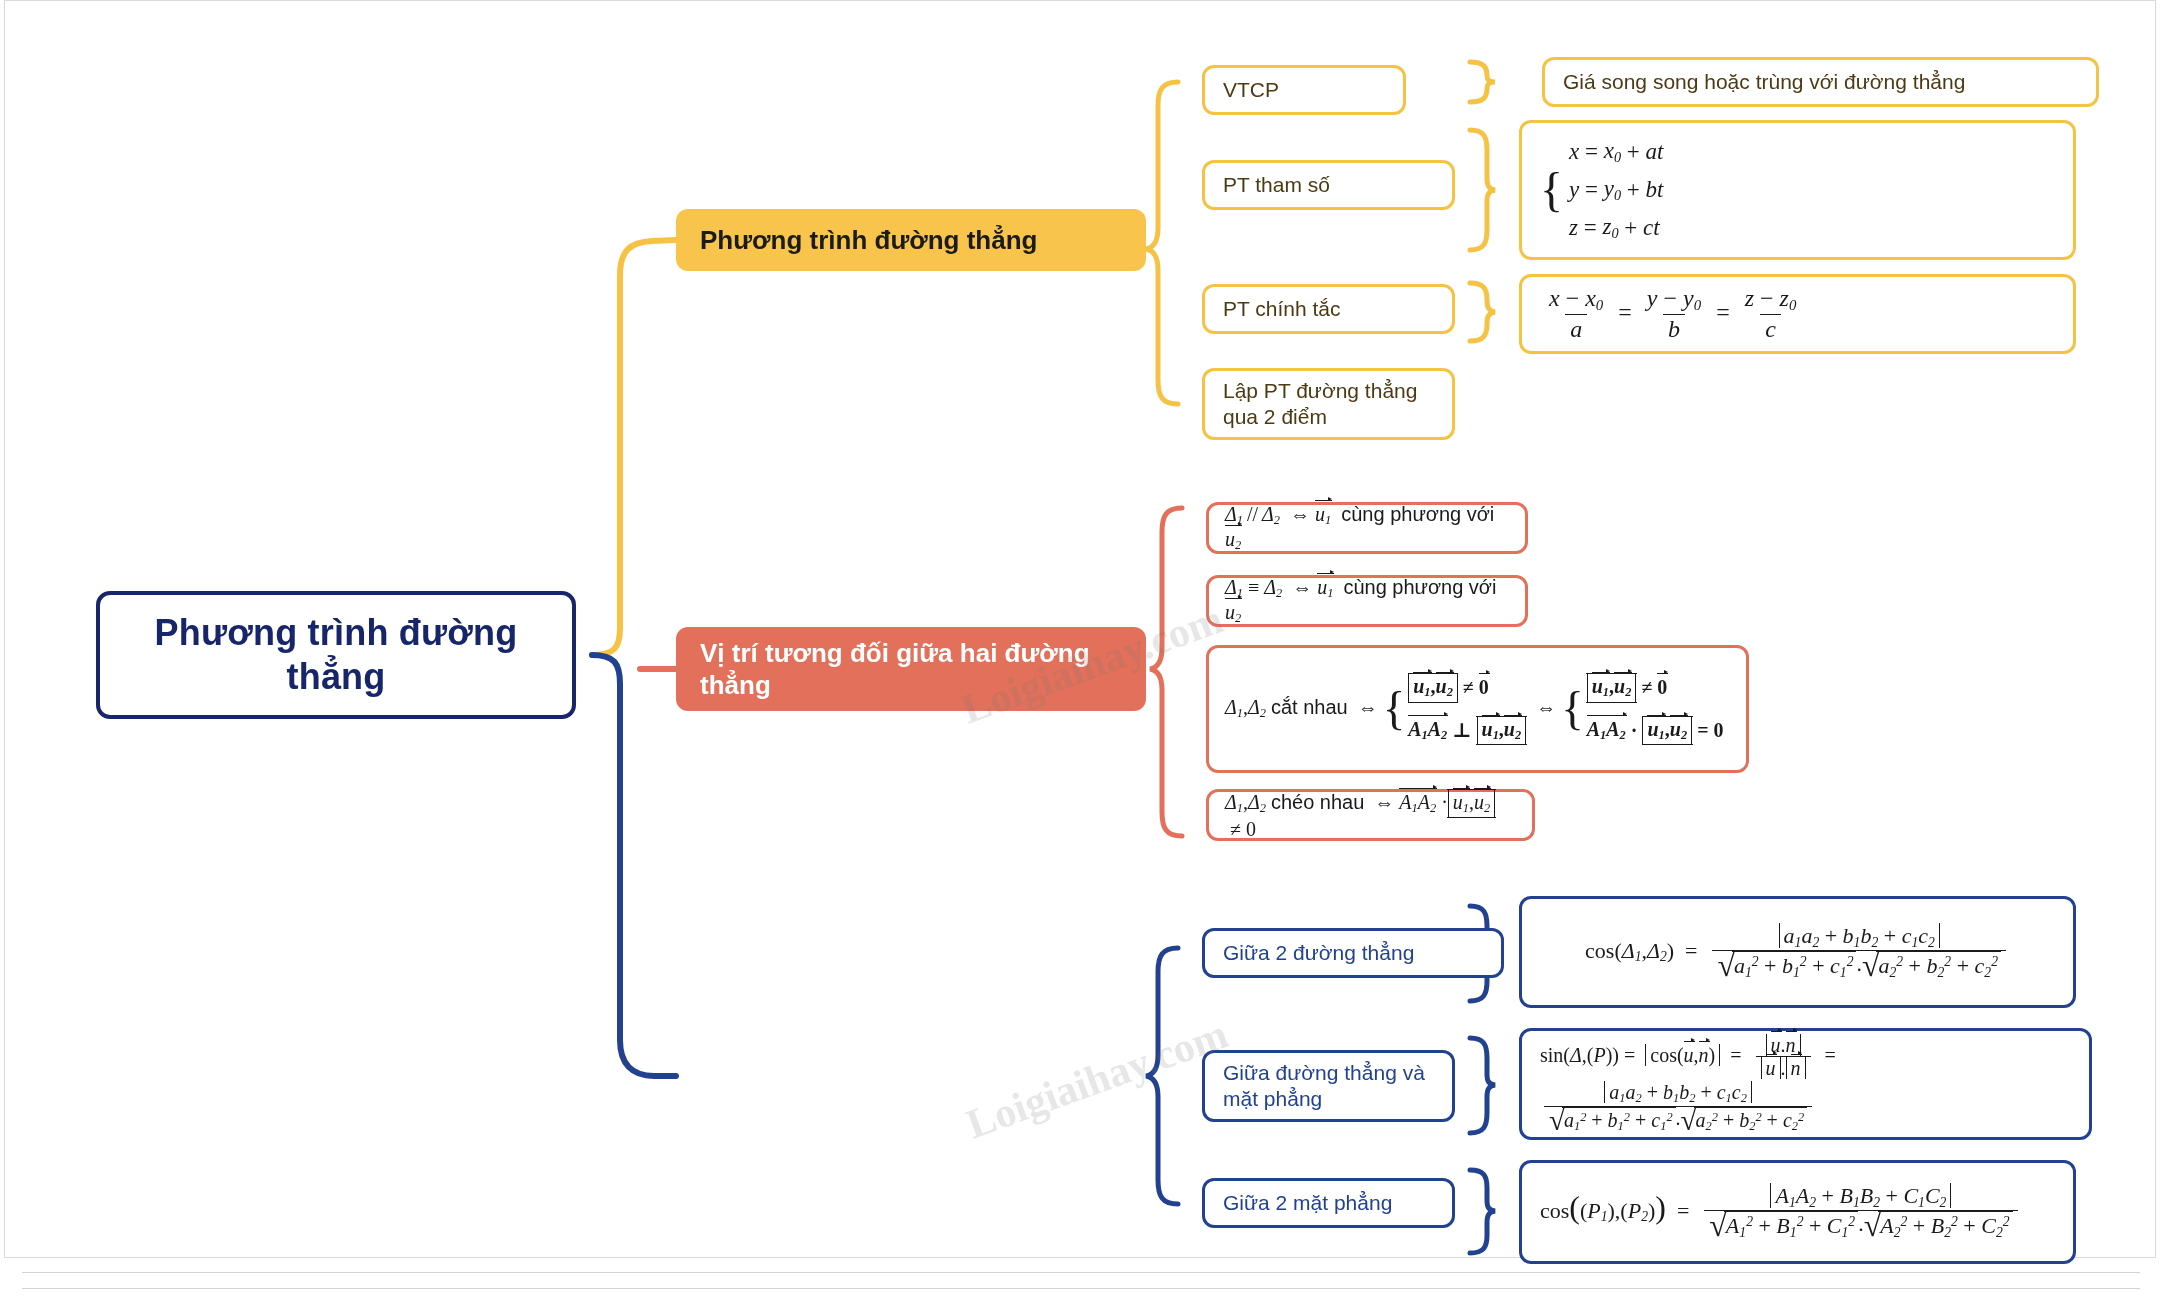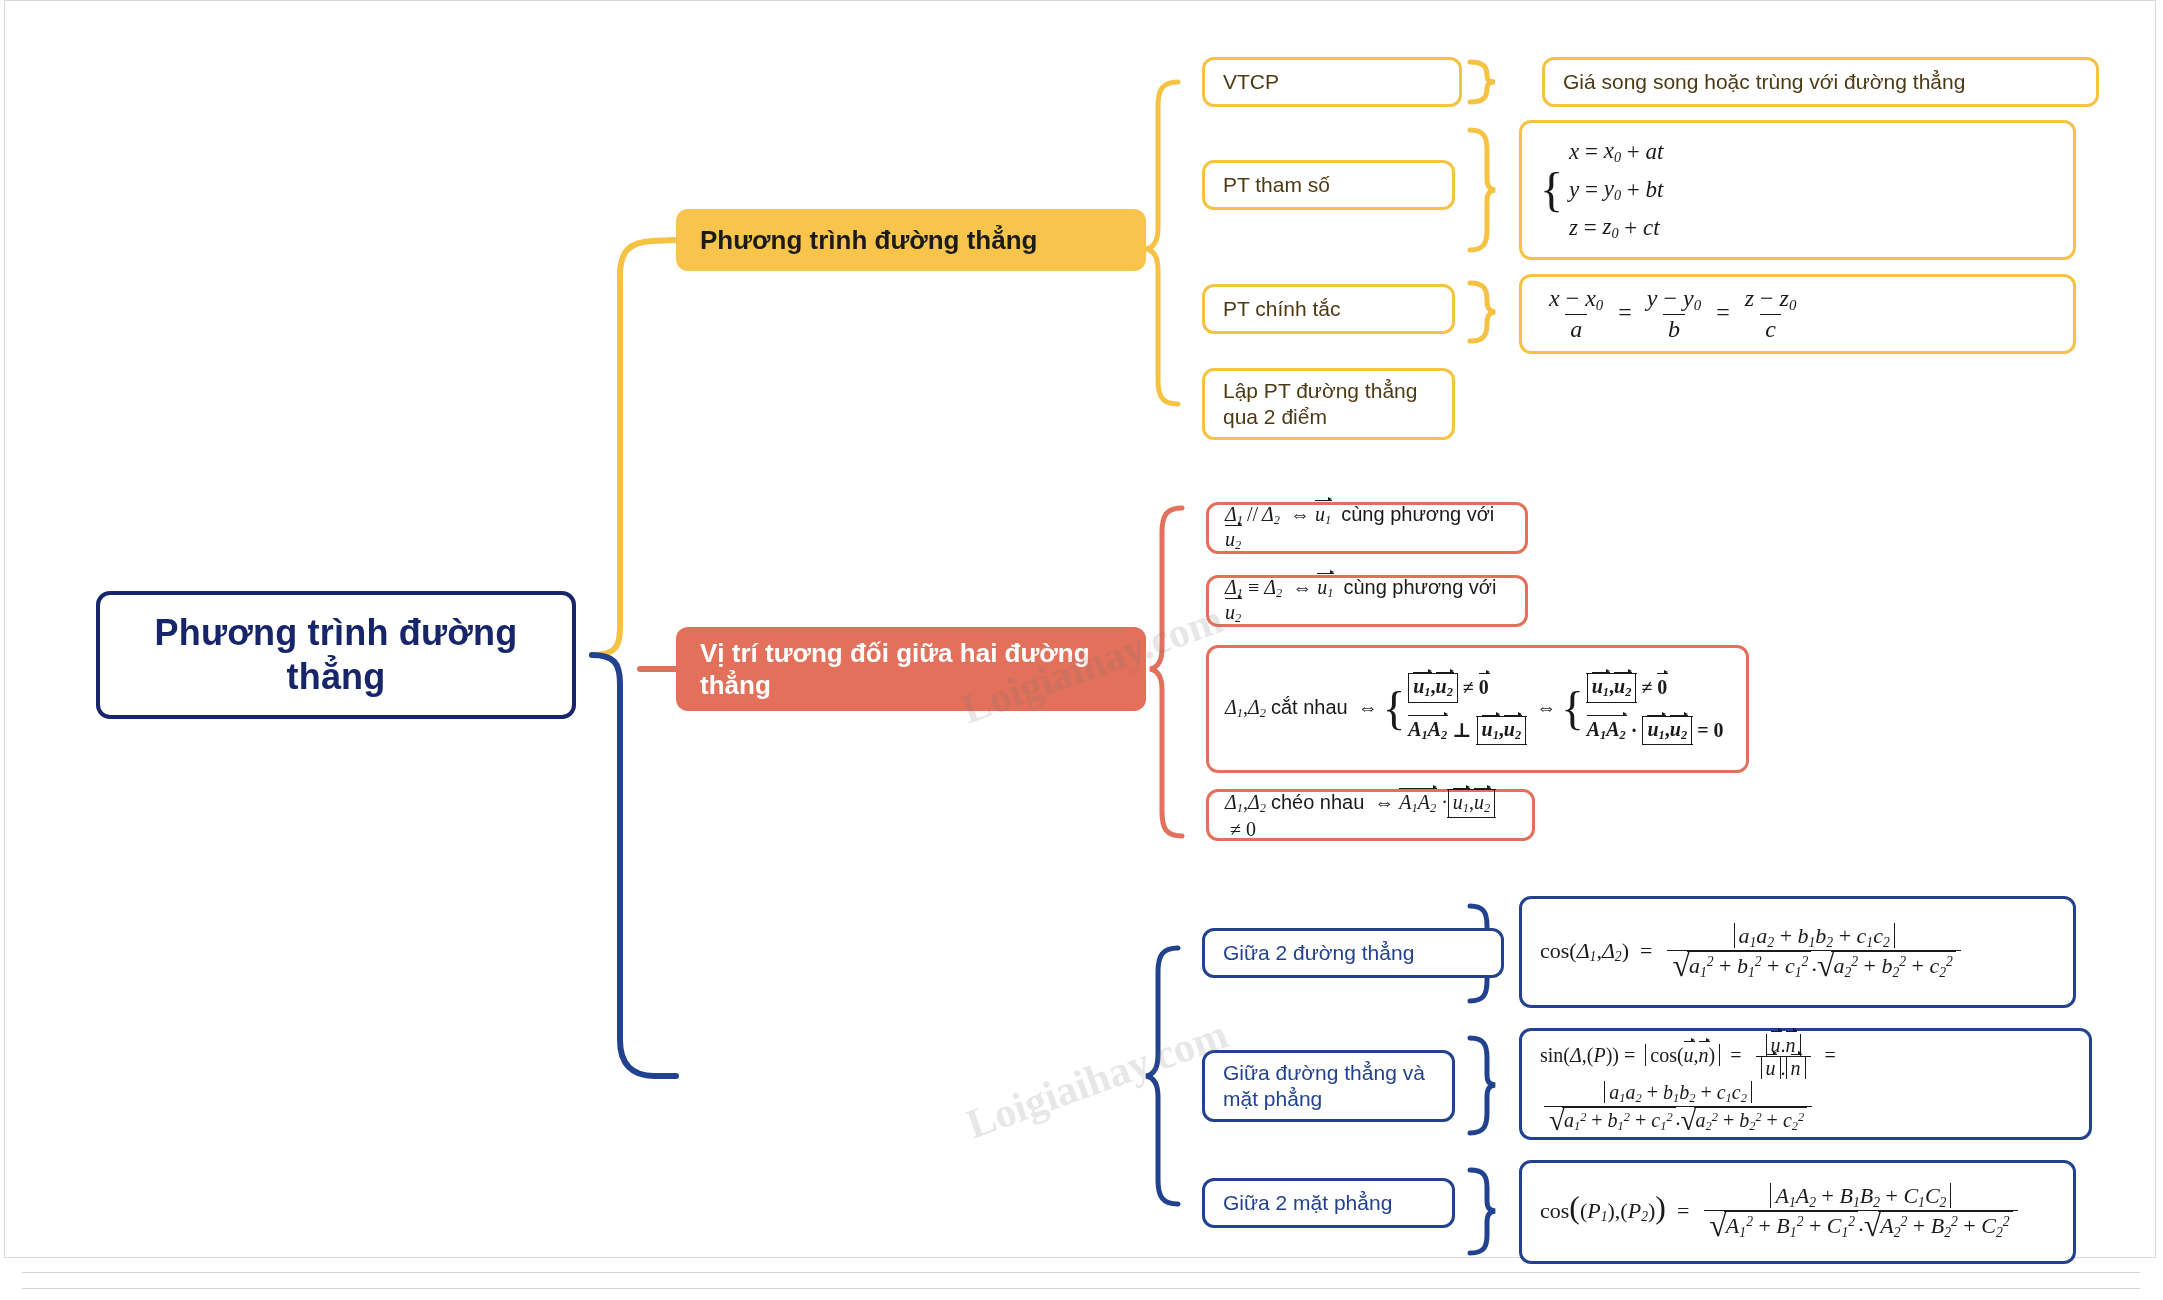--- a/index.html
+++ b/index.html
@@ -43,21 +43,21 @@
   #branch-goc{
     left:676px;top:1045px;width:470px;height:62px;background:#22428f;
     font-size:26px;font-weight:600;
   }
 
   
   .mid{background:#fff;border-radius:12px;padding:0 18px;font-size:21px;line-height:1.25;}
   .mid.y{border:3px solid #f6c244;color:#4d3a12;}
   .mid.b{border:3px solid #22428f;color:#22428f;}
 
-  #mid-vtcp      {left:1202px;top:57px;  width:260px;height:50px;}
+  #mid-vtcp      {left:1202px;top:65px;  width:204px;height:50px;}
   #mid-tham-so   {left:1202px;top:160px; width:253px;height:50px;}
   #mid-chinh-tac {left:1202px;top:284px; width:253px;height:50px;}
   #mid-2diem     {left:1202px;top:368px; width:253px;height:72px;}
 
   #mid-2dt   {left:1202px;top:928px; width:302px;height:50px;}
   #mid-dtmp  {left:1202px;top:1050px;width:253px;height:72px;}
   #mid-2mp   {left:1202px;top:1178px;width:253px;height:50px;}
 
   
   .red-box{
@@ -73,21 +73,21 @@
   .fbox{
     position:absolute;background:#fff;border-radius:12px;box-sizing:border-box;
     display:flex;align-items:center;padding:0 18px;
   }
   .fbox.y{border:3px solid #f6c244;}
   .fbox.b{border:3px solid #22428f;}
   #f-vtcp      {left:1519px;top:57px;  width:557px;height:50px;
                 font-size:21px;color:#4d3a12;margin-left:23px;}
   #f-thamso    {left:1519px;top:120px; width:557px;height:140px;}
   #f-chinhtac  {left:1519px;top:274px; width:557px;height:80px;}
-  #f-goc-2dt   {left:1519px;top:896px; width:557px;height:112px;}
+  #f-goc-2dt   {left:1519px;top:896px; width:557px;height:112px;justify-content:center;}
   #f-goc-dtmp  {left:1519px;top:1028px;width:573px;height:112px;}
   #f-goc-2mp   {left:1519px;top:1160px;width:557px;height:104px;}
 
   
   .m{font-family:"Liberation Serif","DejaVu Serif",serif;font-style:italic;color:#1a1a1a;}
   .up{font-style:normal;}
   .sans{font-family:"Liberation Sans",sans-serif;font-style:normal;}
   sub{font-size:.62em;vertical-align:-.28em;font-style:italic;}
   sup{font-size:.62em;vertical-align:.52em;font-style:italic;}
 

